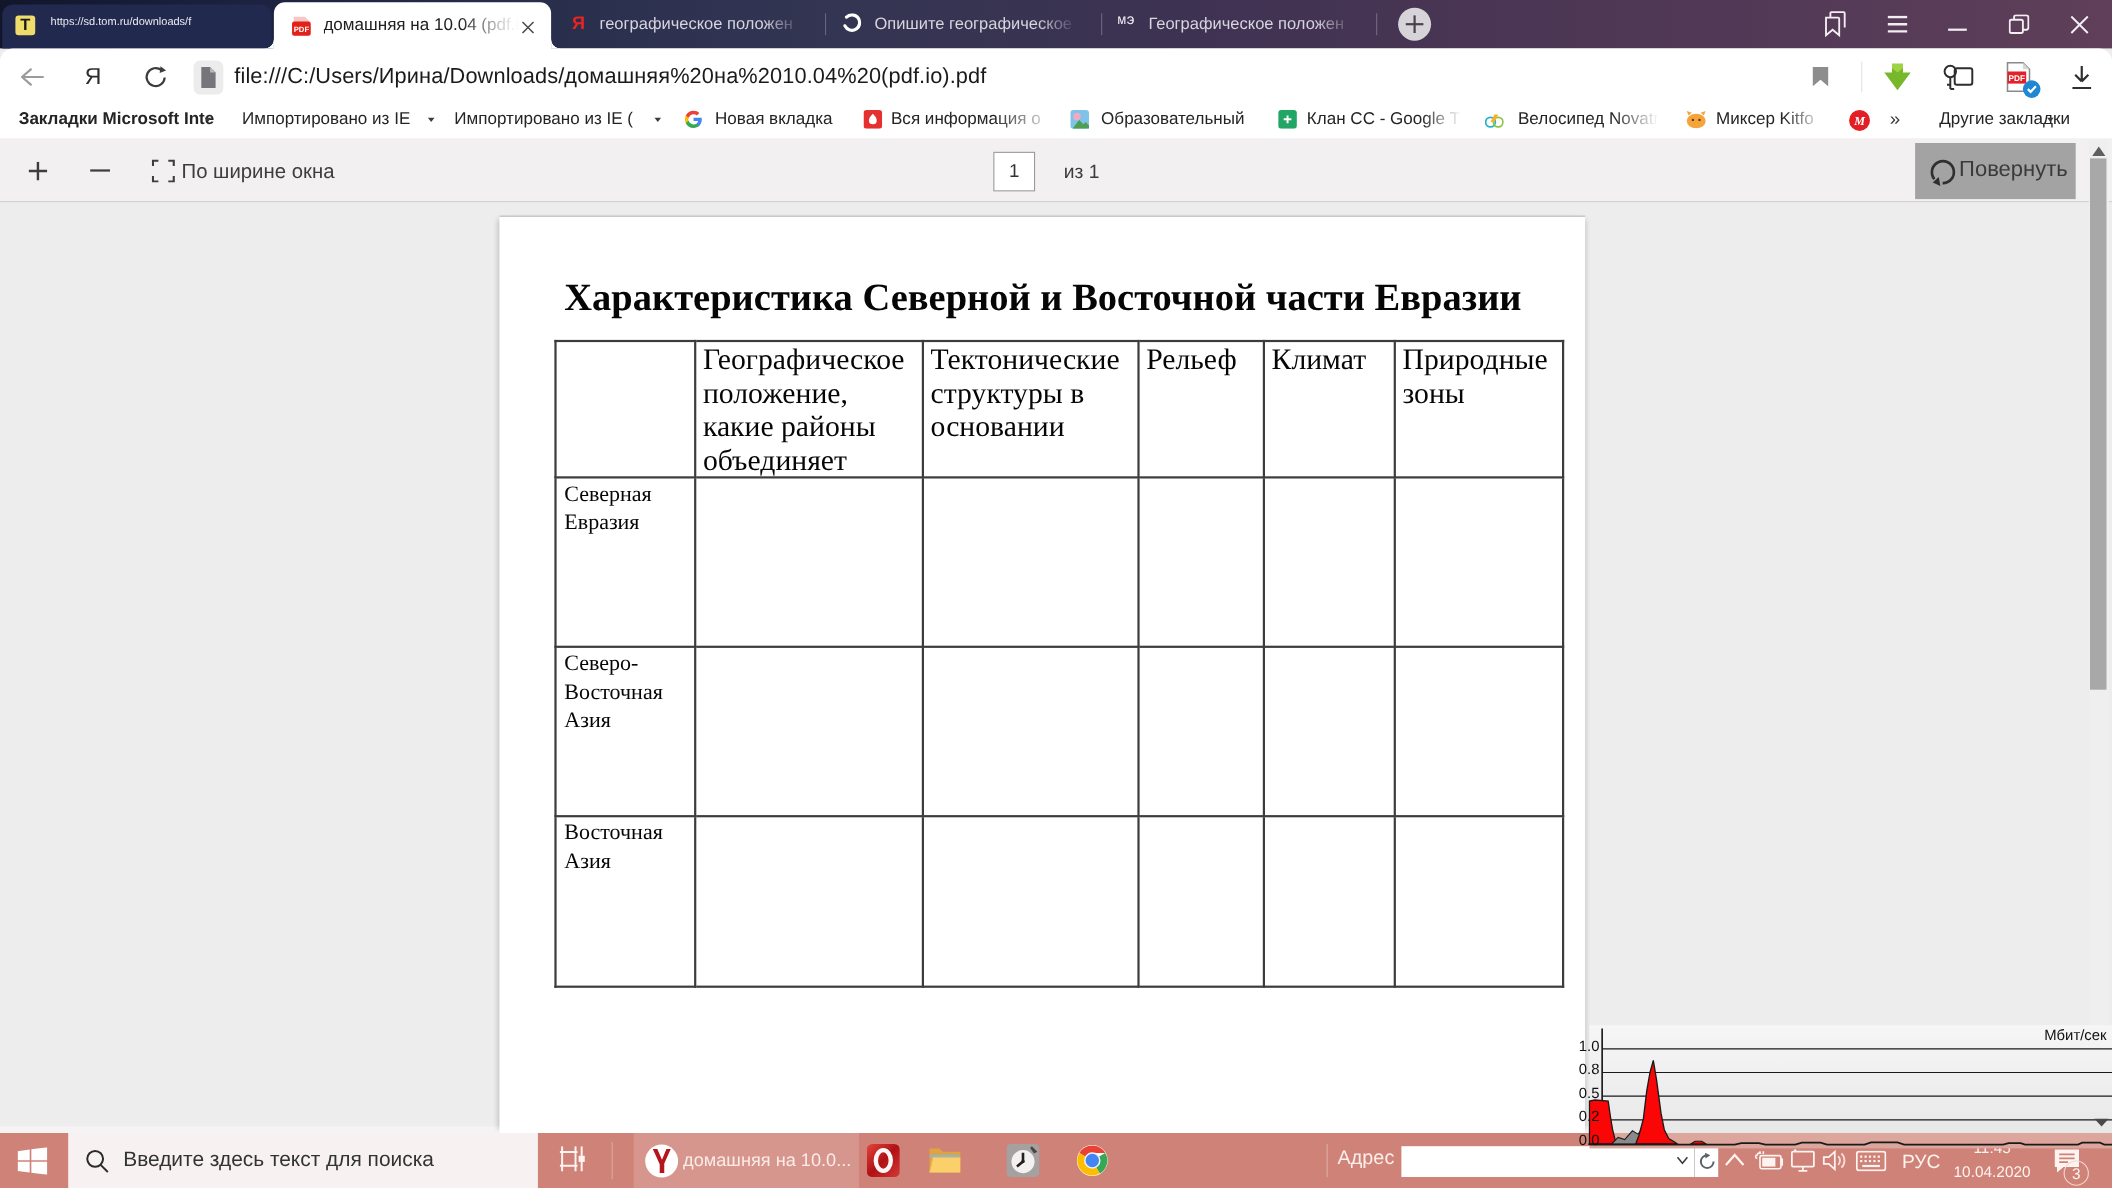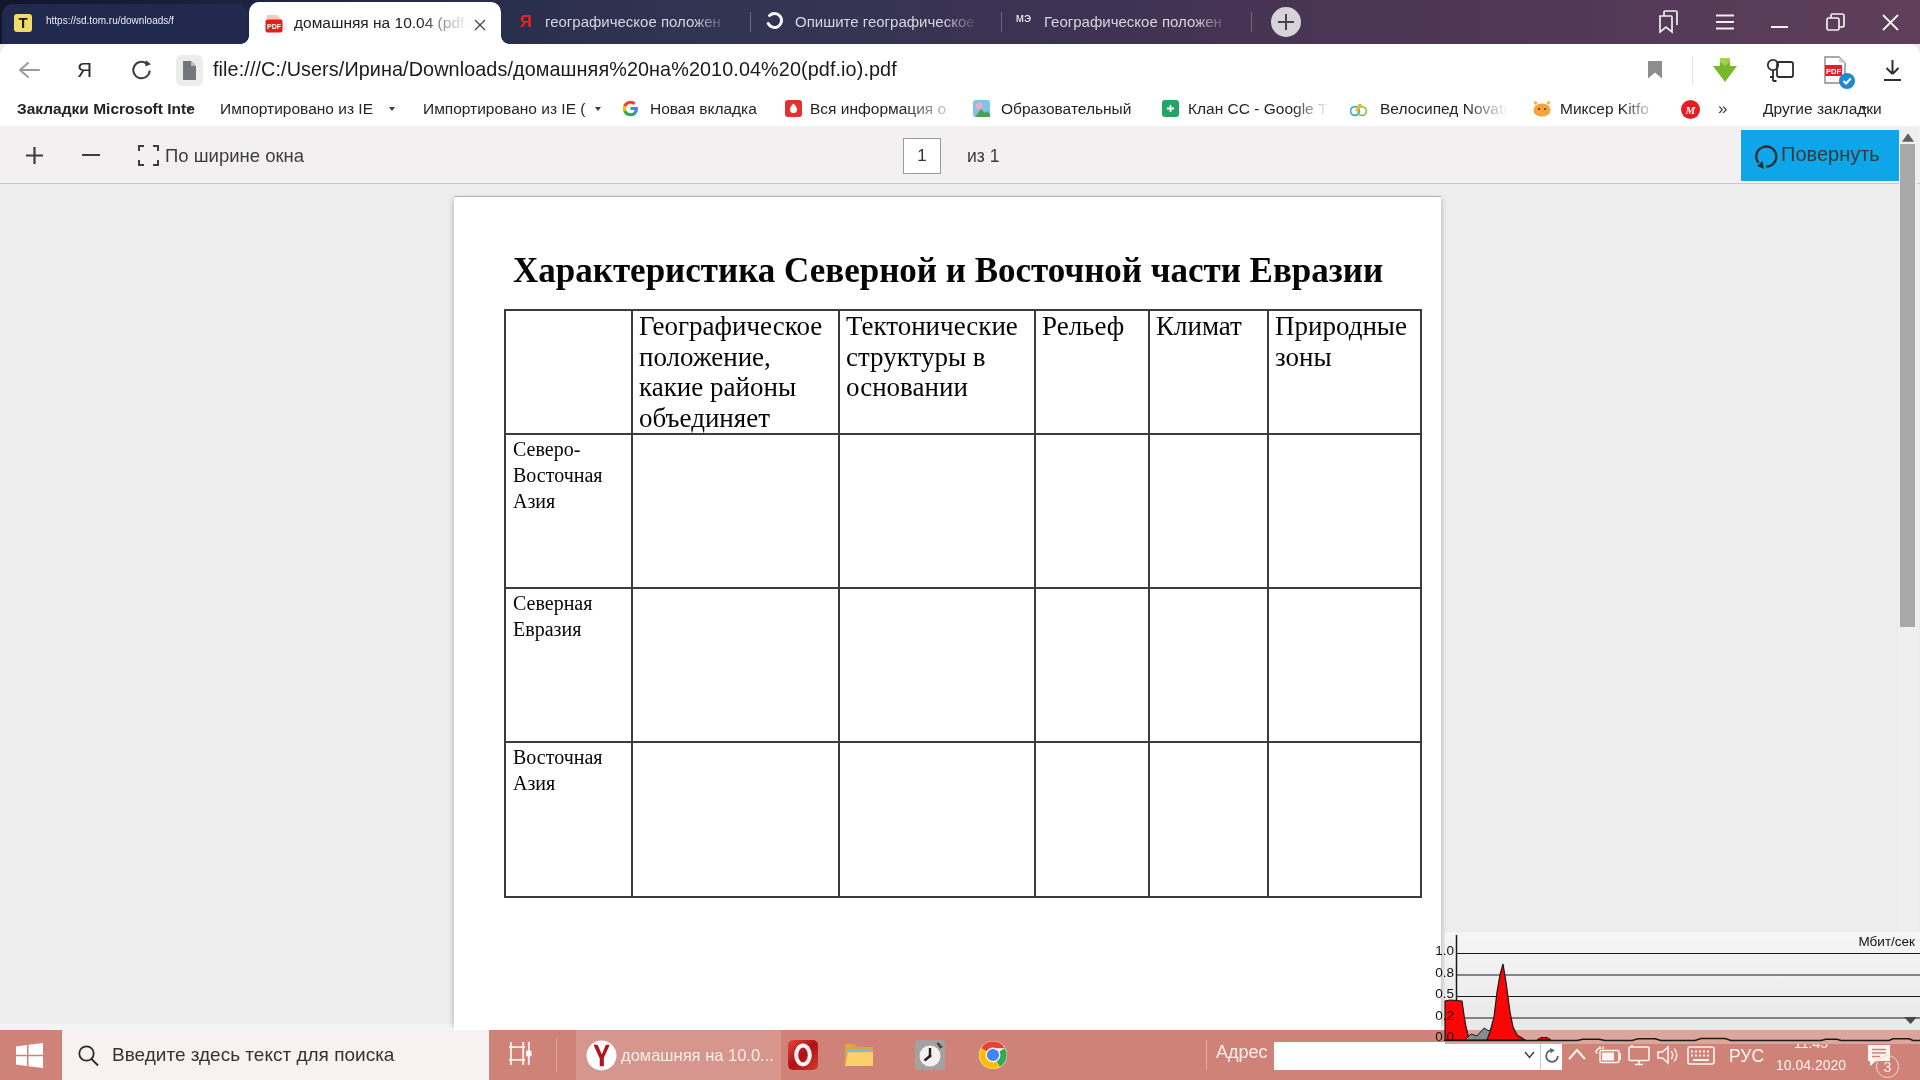--- a/index.html
+++ b/index.html
@@ -32,21 +32,21 @@
   .bm { top:100px; font-size:15.5px; color:#242424; white-space:nowrap; }
   .bmv { top:107px; width:0; height:0; border-left:3.8px solid transparent; border-right:3.8px solid transparent; border-top:4.8px solid #3c3c3c; }
   .bmi { top:100px; }
   .fade60 { overflow:hidden; -webkit-mask-image:linear-gradient(90deg,#000 60%,transparent 97%); mask-image:linear-gradient(90deg,#000 60%,transparent 97%); }
   .fade70 { overflow:hidden; -webkit-mask-image:linear-gradient(90deg,#000 60%,transparent 95%); mask-image:linear-gradient(90deg,#000 60%,transparent 95%); }
   .fade75 { overflow:hidden; -webkit-mask-image:linear-gradient(90deg,#000 65%,transparent 96%); mask-image:linear-gradient(90deg,#000 65%,transparent 96%); }
   .fade80 { overflow:hidden; -webkit-mask-image:linear-gradient(90deg,#000 72%,transparent 97%); mask-image:linear-gradient(90deg,#000 72%,transparent 97%); }
 
   
   #pdfbar { left:0; top:126px; width:1920px; height:58px; background:#f2f0f1; border-bottom:1px solid #c9c7c8; }
-  #rotbtn { left:1741px; top:130px; width:159px; height:51px; background:#0ea5e9; }
+  #rotbtn { left:1741px; top:130px; width:146px; height:51px; background:#a3a3a3; }
   #rotbtn span { position:absolute; left:40px; top:13px; font-size:20px; color:#3a3a3a; }
 
   
   #content { left:0; top:184px; width:1920px; height:846px; background:#eeedee; }
   #page { left:454px; top:196px; width:987px; height:834px; background:#ffffff; border-top:1px solid #b3b3b3;
     box-shadow:-4px 0 5px -3px rgba(0,0,0,0.22), 4px 0 5px -3px rgba(0,0,0,0.22); }
   #doctitle { left:59px; top:54px; font-family:"Liberation Serif",serif; font-weight:bold; font-size:35px; color:#060606; }
   table#tbl { position:absolute; left:50px; top:112px; border-collapse:collapse; table-layout:fixed;padding-left:44px; }
   #tbl td { border:2px solid #3c3c3c; vertical-align:top; font-family:"Liberation Serif",serif; color:#060606; }
   #tbl .hd { font-size:27px; line-height:30.5px; padding:0 4px 0 6px; }
@@ -173,21 +173,21 @@
 </svg>
 <svg class="abs" style="left:1880px;top:58px;" width="25" height="25" viewBox="0 0 25 25">
   <path d="M12.5 2 V16 M12.5 16 L6.5 10 M12.5 16 L18.5 10" stroke="#2f2f2f" stroke-width="2" fill="none"></path>
   <path d="M4 22 H21" stroke="#2f2f2f" stroke-width="2"></path>
 </svg>
 
 <div class="abs bm" style="left:17px;font-weight:bold;">Закладки Microsoft Inte</div>
 <div class="abs bmv" style="left:186px;"></div>
 <div class="abs bm" style="left:220px;">Импортировано из IE</div>
 <div class="abs bmv" style="left:389px;"></div>
-<div class="abs bm" style="left:423px;">Импортировано из IE (</div>
+<div class="abs bm" style="left:413px;">Импортировано из IE (</div>
 <div class="abs bmv" style="left:595px;"></div>
 <svg class="abs bmi" style="left:622px;" width="17" height="17" viewBox="0 0 48 48">
   <path fill="#4285F4" d="M45.1 24.5c0-1.6-.1-3.1-.4-4.5H24v8.5h11.8c-.5 2.8-2.1 5.1-4.4 6.7v5.6h7.2c4.2-3.9 6.5-9.6 6.5-16.3z"></path>
   <path fill="#34A853" d="M24 46c6 0 11.1-2 14.7-5.4l-7.2-5.6c-2 1.3-4.5 2.1-7.5 2.1-5.8 0-10.7-3.9-12.5-9.2H4.1v5.8C7.8 40.9 15.3 46 24 46z"></path>
   <path fill="#FBBC05" d="M11.5 27.9c-.4-1.3-.7-2.6-.7-3.9s.3-2.6.7-3.9v-5.8H4.1C2.8 17.1 2 20.4 2 24s.8 6.9 2.1 9.7l7.4-5.8z"></path>
   <path fill="#EA4335" d="M24 10.8c3.3 0 6.2 1.1 8.5 3.3l6.4-6.4C35.1 4.1 30 2 24 2 15.3 2 7.8 7.1 4.1 14.3l7.4 5.8c1.8-5.3 6.7-9.3 12.5-9.3z"></path>
 </svg>
 <div class="abs bm" style="left:650px;">Новая вкладка</div>
 <svg class="abs bmi" style="left:785px;" width="17" height="17" viewBox="0 0 17 17">
   <rect width="17" height="17" rx="3" fill="#e53030"></rect>
@@ -267,29 +267,29 @@
       <tbody>
         <tr style="height:124px">
         <td class="hd"></td>
         <td class="hd">Географическое положение, какие районы объединяет</td>
         <td class="hd">Тектонические структуры в основании</td>
         <td class="hd">Рельеф</td>
         <td class="hd">Климат</td>
         <td class="hd">Природные зоны</td>
       </tr>
       <tr style="height:154px">
-        <td class="lb">Северо-Восточная Азия</td>
+        <td class="lb">Северная Евразия</td>
           <td></td>
           <td></td>
           <td></td>
           <td></td>
           <td></td>
       </tr>
       <tr style="height:154px">
-        <td class="lb">Северная Евразия</td>
+        <td class="lb">Северо-Восточная Азия</td>
           <td></td>
           <td></td>
           <td></td>
           <td></td>
           <td></td>
       </tr>
       <tr style="height:155px">
         <td class="lb">Восточная Азия</td>
           <td></td>
           <td></td>

